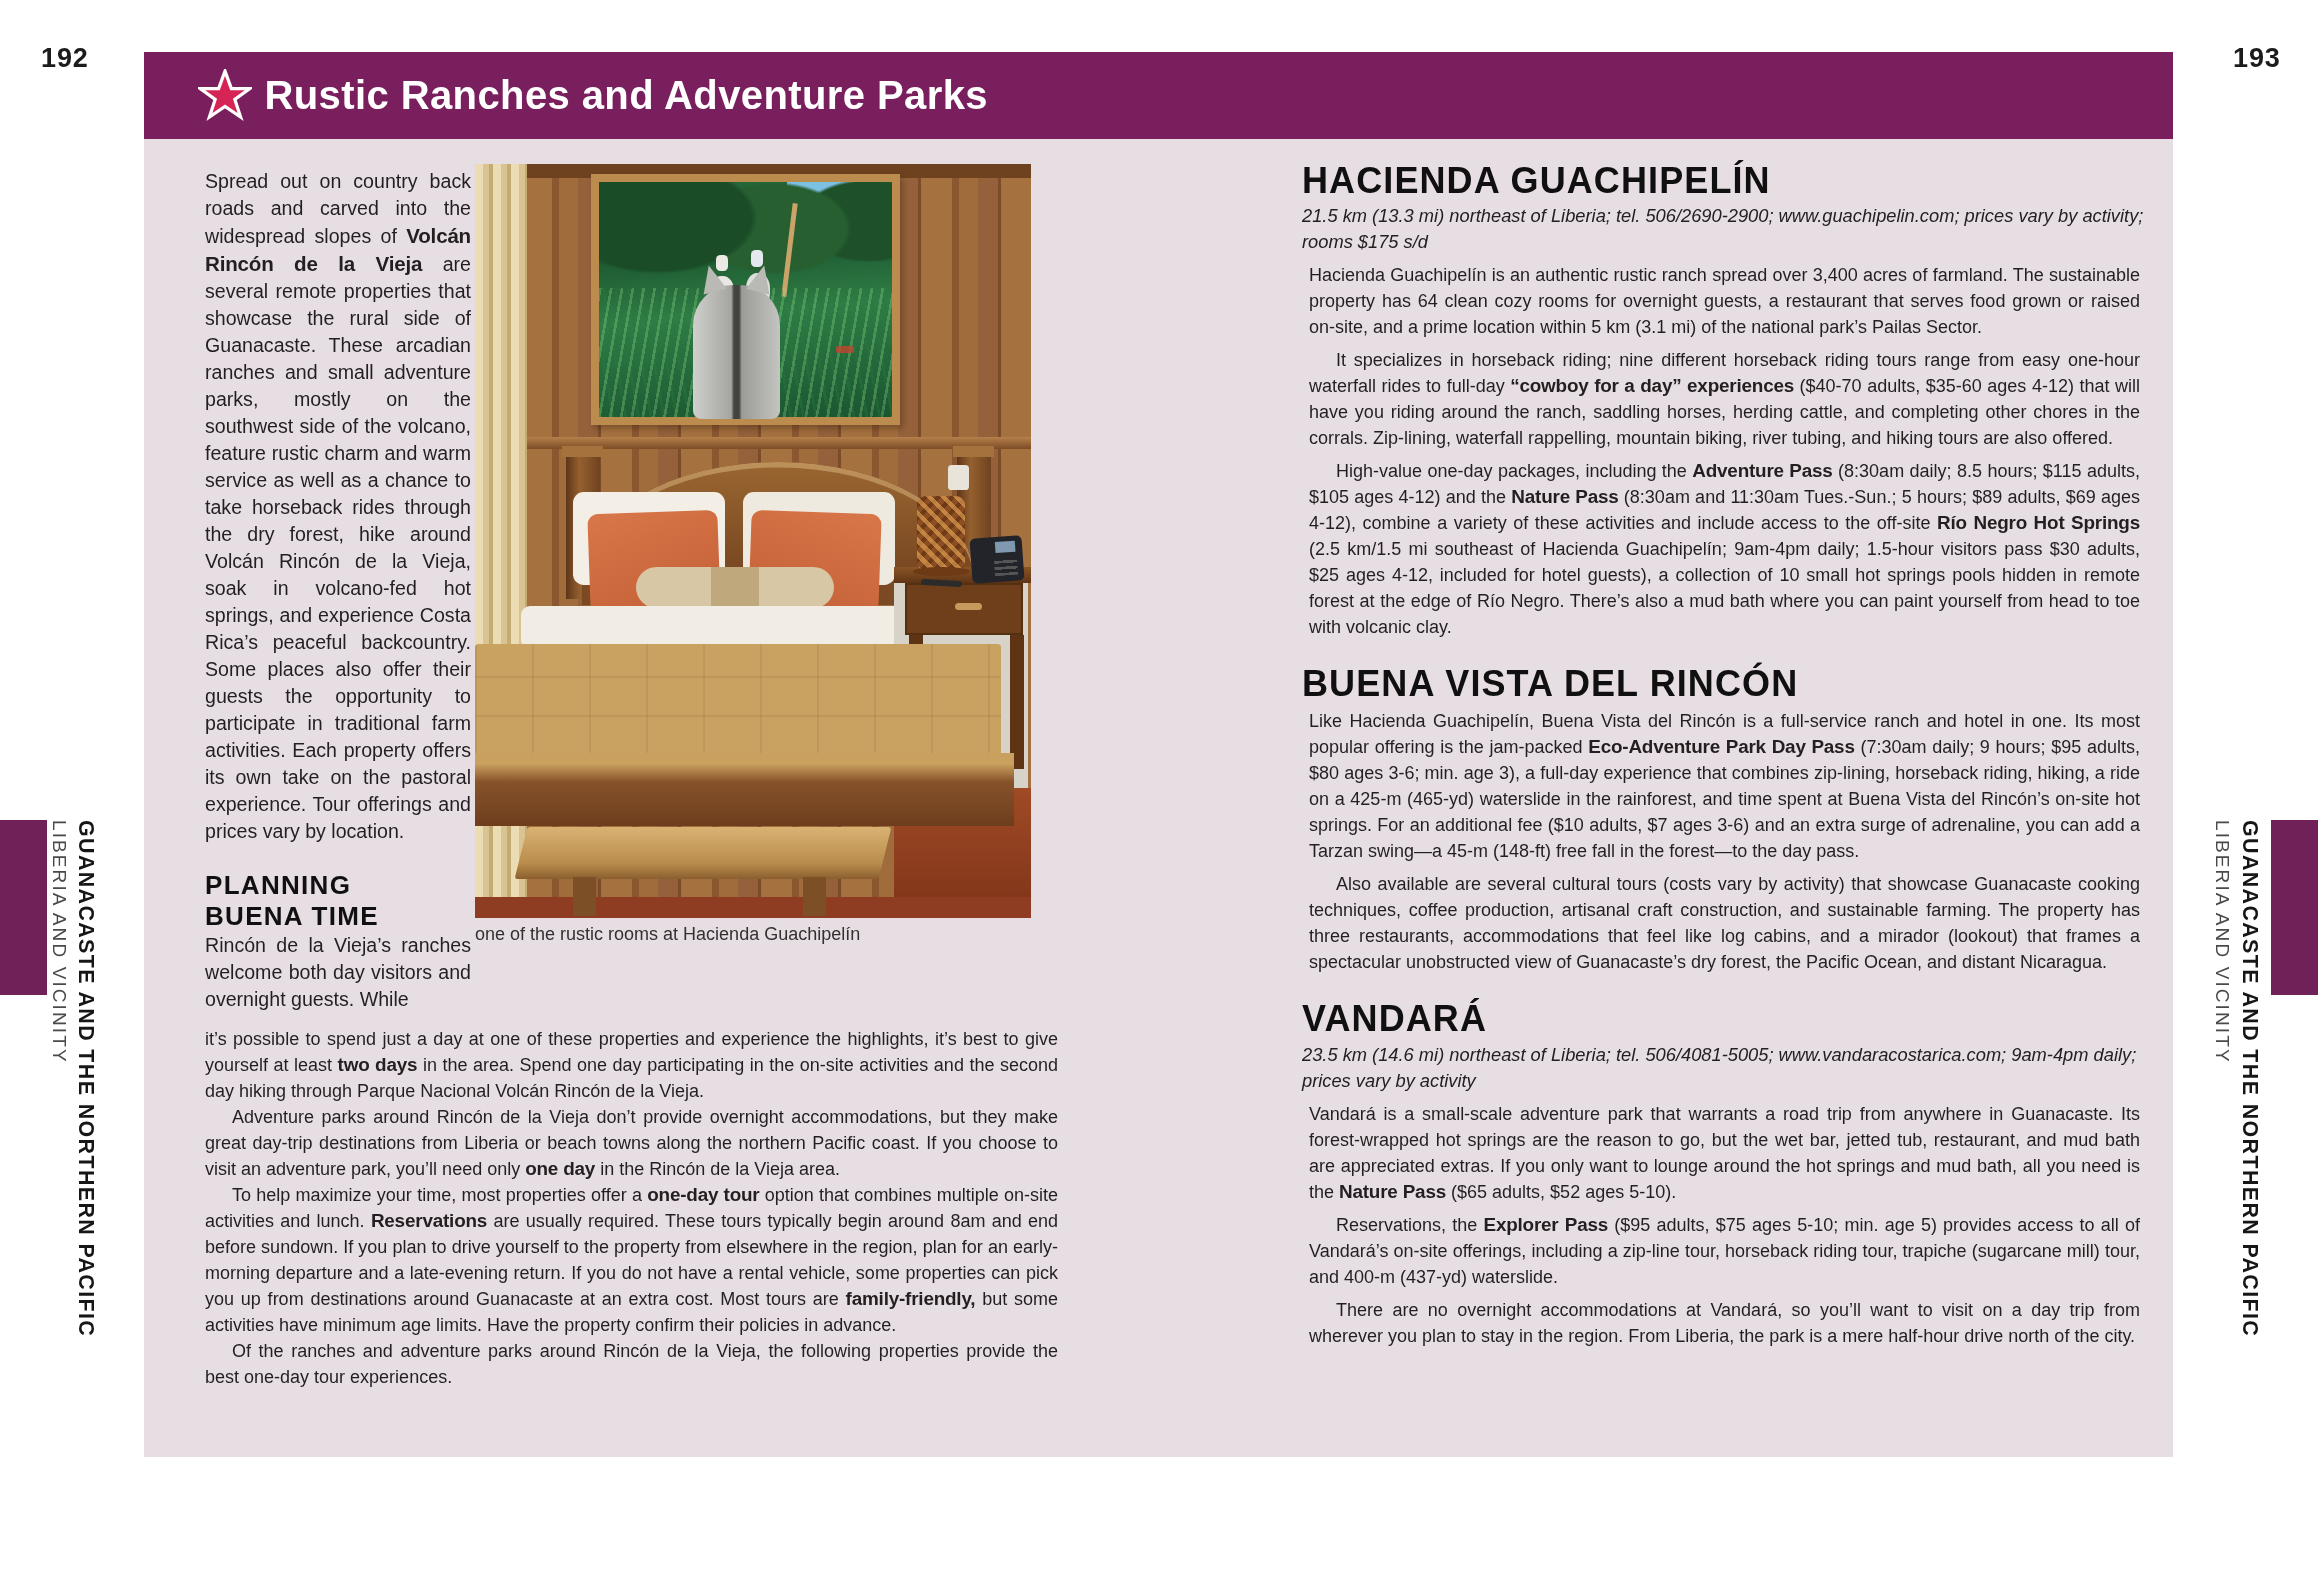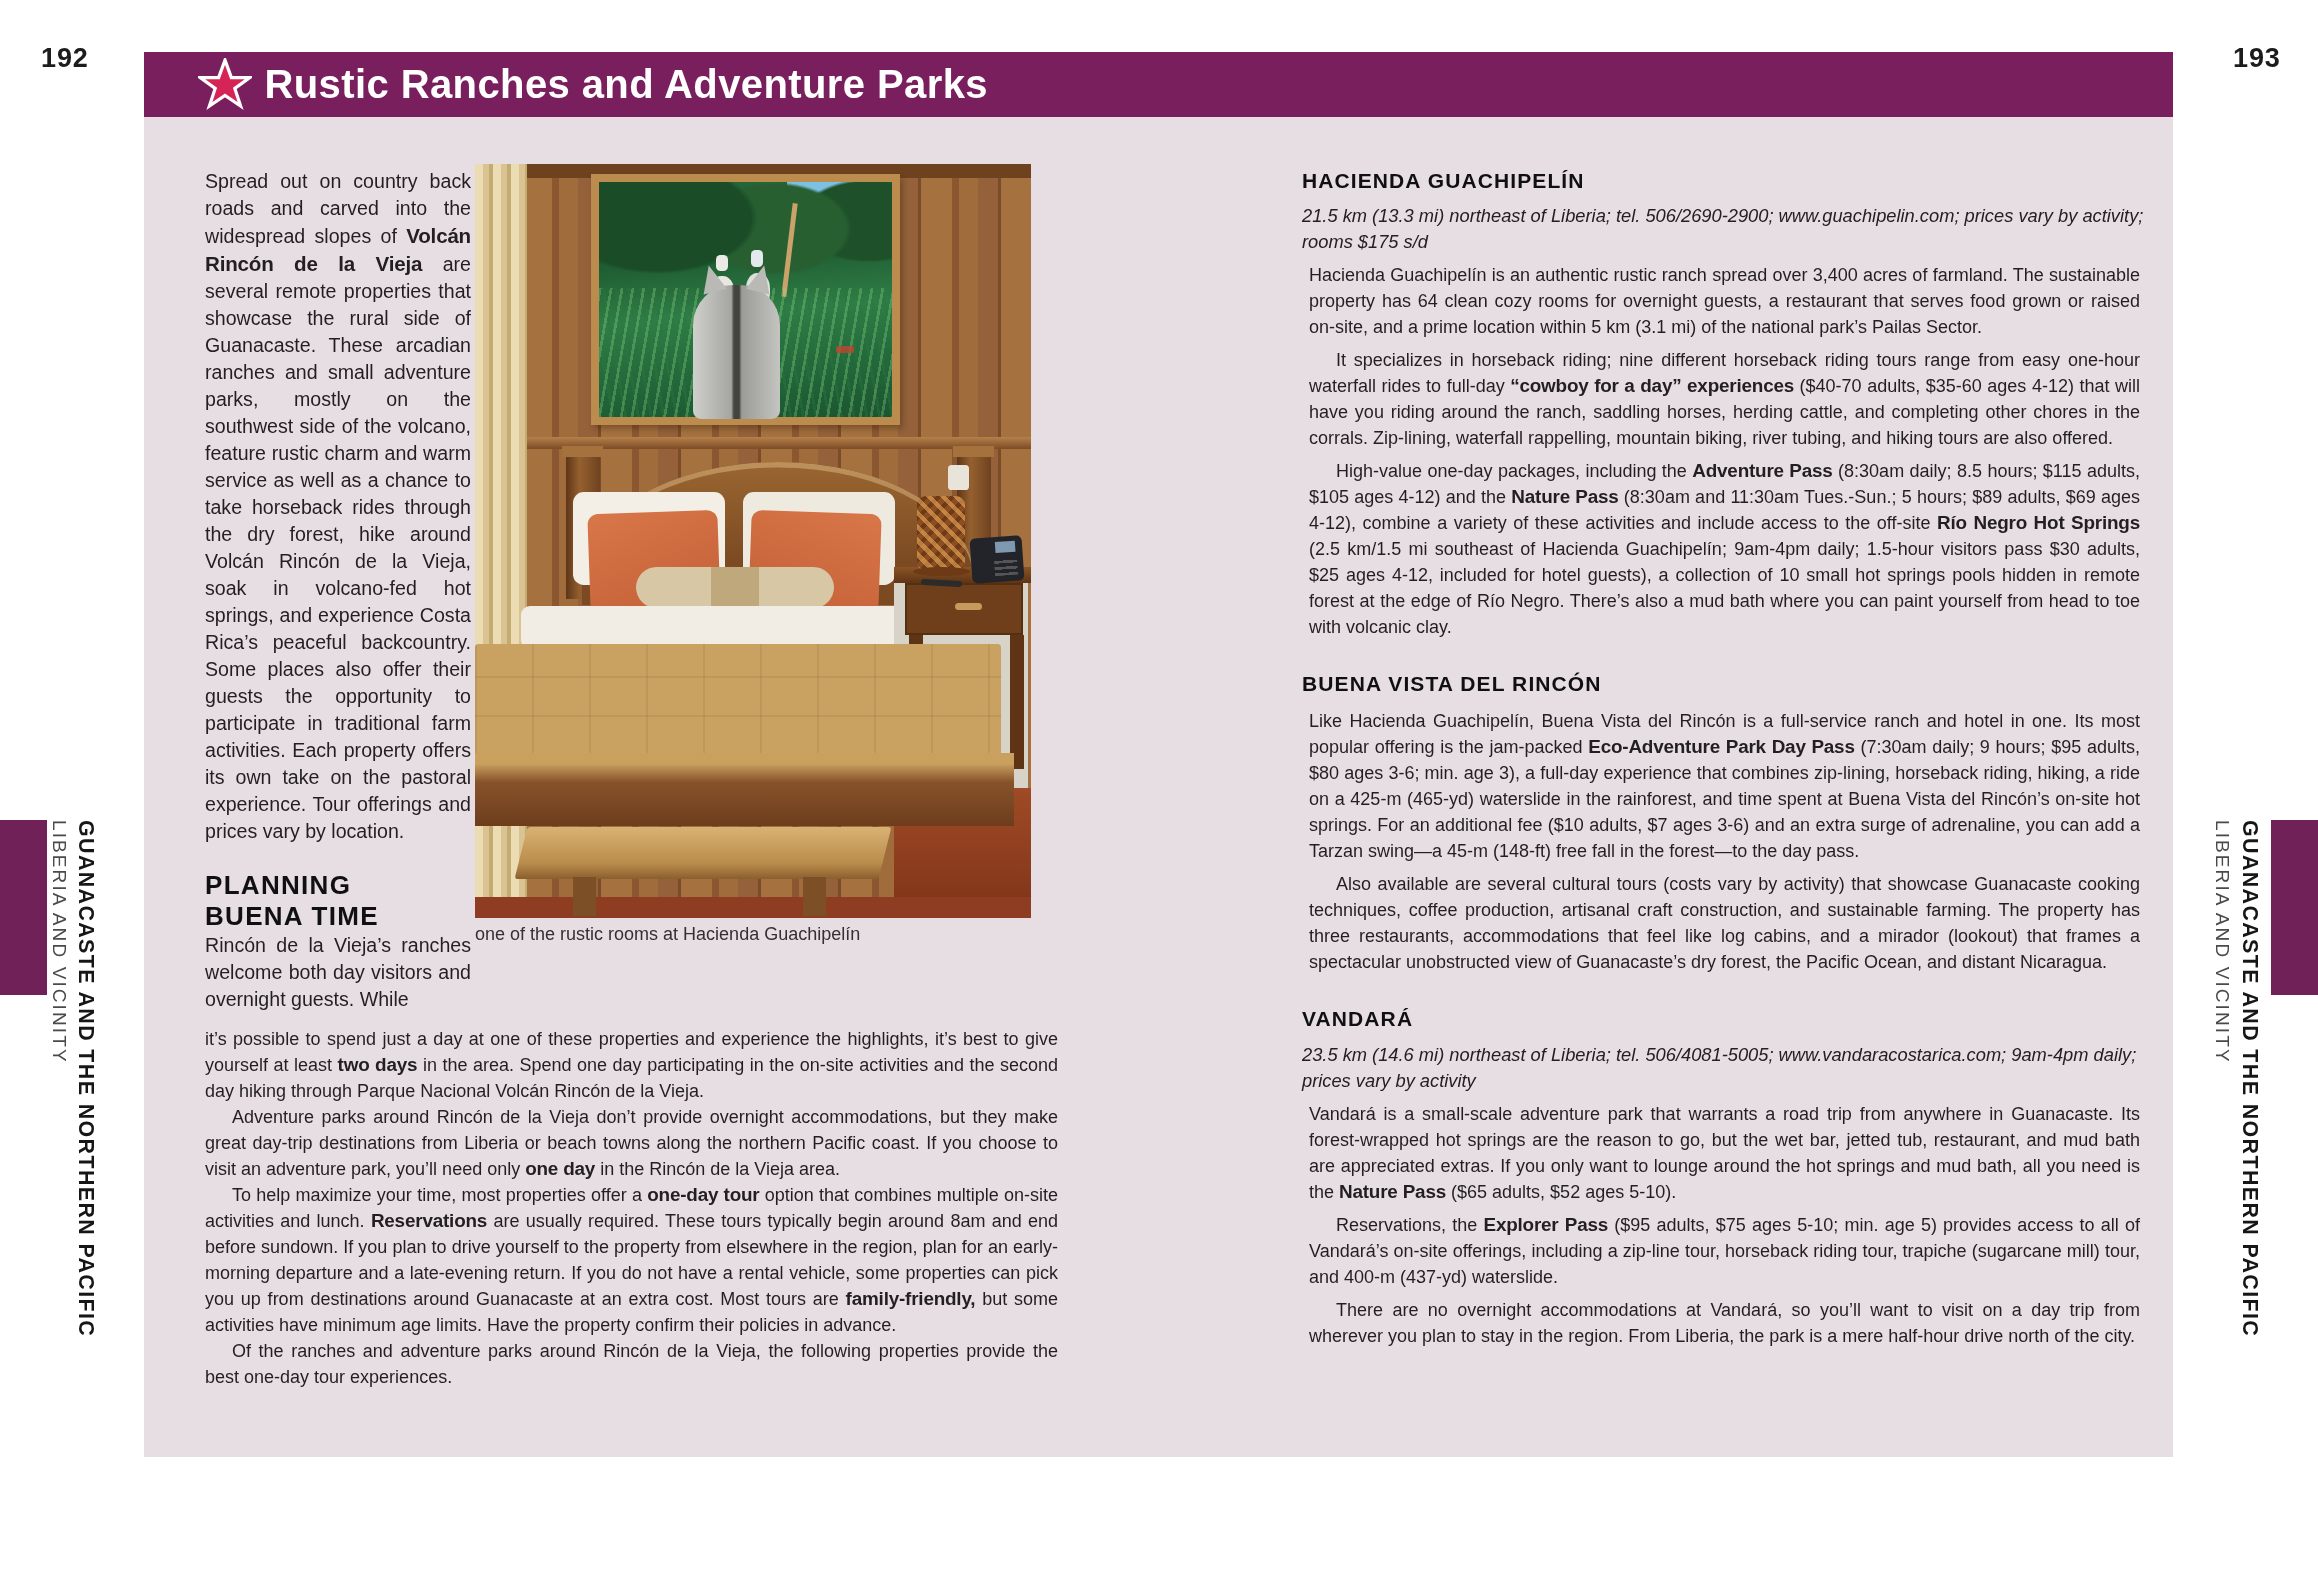--- a/index.html
+++ b/index.html
@@ -8,41 +8,41 @@
 
   
   .pagenum{position:absolute;top:43px;font-size:27px;font-weight:700;color:#1c1c1c;letter-spacing:0.9px;}
   #pn-left{left:41px;} #pn-right{left:2233px;}
 
   
   .spread{position:absolute;left:144px;top:52px;width:2029px;height:1405px;
           background:var(--page_bg,#e7dee4);overflow:hidden;}
 
   
-  .banner{position:absolute;left:0;top:0;width:100%;height:65px;background:var(--banner,#7a1f5e);
+  .banner{position:absolute;left:0;top:0;width:100%;height:87px;background:var(--banner,#7a1f5e);
           display:flex;align-items:center;}
   .banner svg{width:54px;height:54px;margin-left:54px;flex:0 0 auto;}
   .banner-title{color:#ffffff;font-size:40px;font-weight:700;letter-spacing:0.4px;margin-left:12.5px;white-space:nowrap;}
 
   
   .colnarrow{position:absolute;left:61px;top:116px;width:266px;}
   .colnarrow p.intro{margin:0;font-size:19.6px;line-height:27px;text-align:justify;}
   .planning-h{margin-top:25px;font-size:26px;line-height:31px;font-weight:700;letter-spacing:1.3px;color:#101010;}
   .colnarrow p.cont{margin:0 0 0;font-size:19.6px;line-height:27px;text-align:justify;}
 
   
   .bottomblock{position:absolute;left:61px;top:974px;width:853px;font-size:18px;line-height:26px;text-align:justify;}
   .bottomblock p{margin:0;}
   .ind{text-indent:27px;}
 
   
   .rightcol{position:absolute;left:1158px;top:112px;width:845px;}
   .section{margin:0;}
   .section + .section{margin-top:27px;}
-  .sec-h{font-size:21px;line-height:34px;font-weight:700;letter-spacing:1.1px;color:#101010;margin:0 0 5.4px;}
+  .sec-h{font-size:36px;line-height:34px;font-weight:700;letter-spacing:1.1px;color:#101010;margin:0 0 5.4px;}
   .info{font-style:italic;font-size:18.3px;line-height:26px;color:#242021;margin:0 0 7.1px;}
   .section p.body{margin:7px;font-size:18px;line-height:26px;text-align:justify;}
 
   .b{font-weight:700;font-size:1.05em;letter-spacing:-0.2px;}
 
   
   .caption{position:absolute;left:331px;top:872px;width:556px;font-size:18px;color:#35302f;}
 
   
   .vtext{position:absolute;writing-mode:vertical-rl;white-space:nowrap;}

